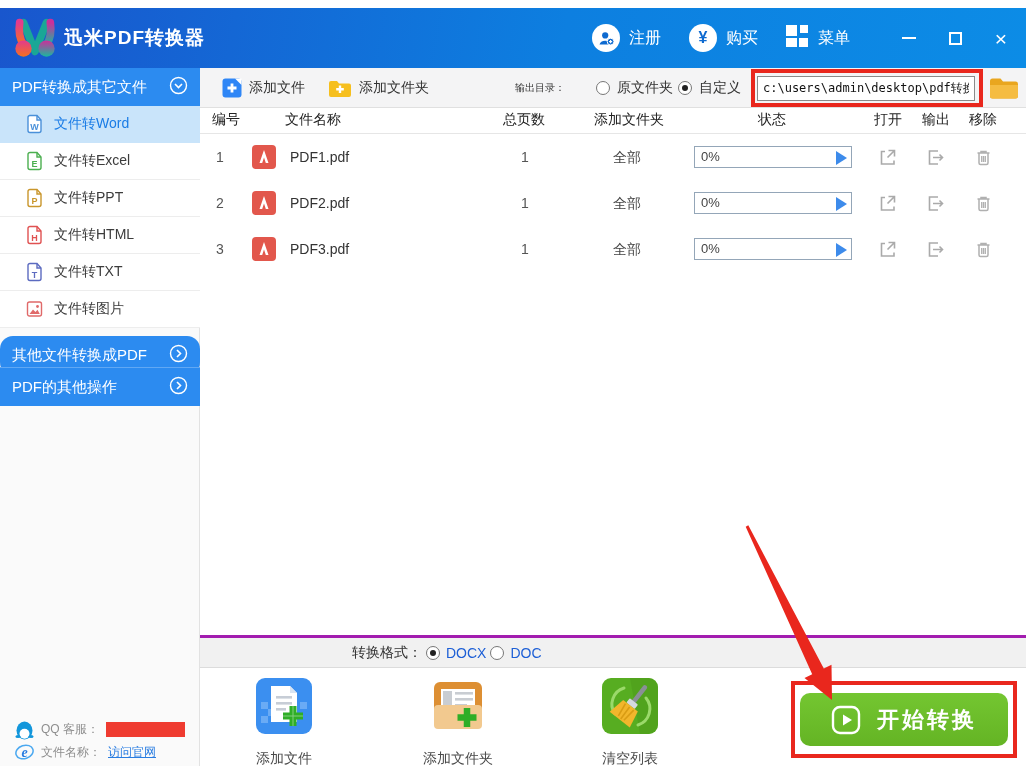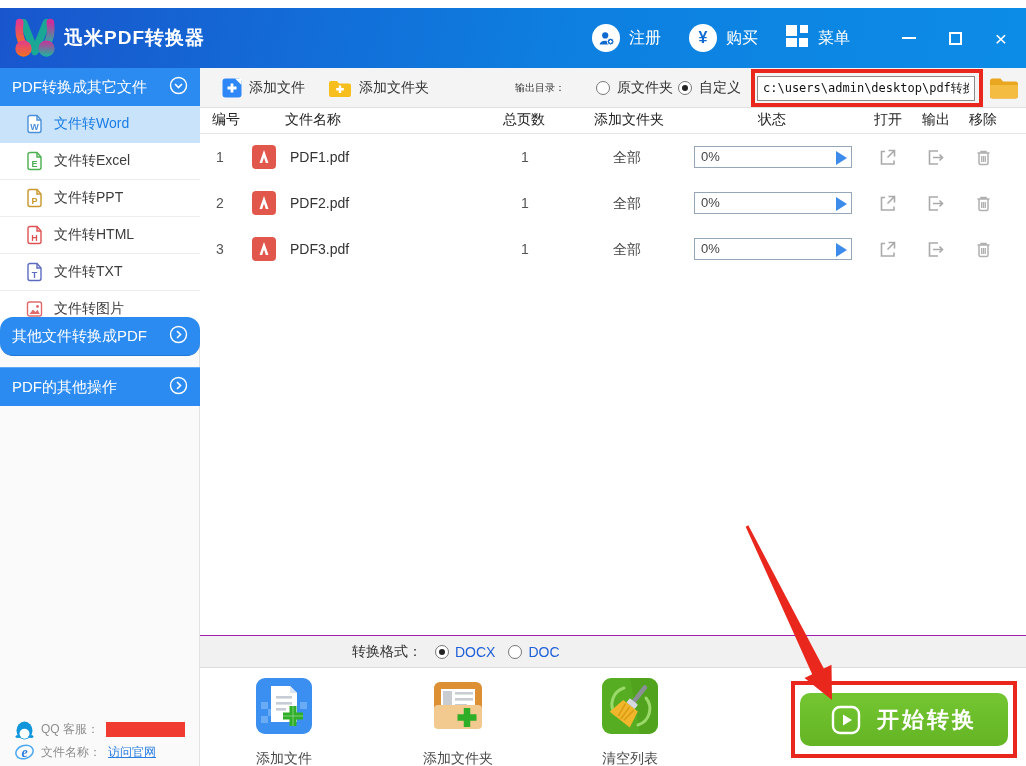--- a/index.html
+++ b/index.html
@@ -20,21 +20,21 @@
   .win-btn { width:30px; height:60px; display:flex; align-items:center; justify-content:center; color:#fff; margin-left:16px; cursor:pointer; }
   .ic-min { width:14px; height:0; border-top:2px solid #fff; }
   .ic-max { width:13px; height:13px; border:2px solid #fff; }
   .ic-close { font-size:21px; line-height:1; }
 
   
   .sidebar { position:absolute; left:0; top:60px; width:200px; height:706px; background:#fafafa; border-right:1px solid #e2e2e2; }
   .group-header { position:absolute; left:0; width:200px; height:38px; background:#2c8bf0; color:#fff;
     font-size:15px; display:flex; align-items:center; padding:16px 12px; cursor:pointer; }
   .group-header .gh-label { flex:1; }
-  .gh2 { top:249px; height:39px; border-bottom:1px solid #2076d8;border-radius:13px; }
+  .gh2 { top:268px; height:39px; border-bottom:1px solid #2076d8;border-radius:13px; }
   .gh3 { top:299px; height:39px; border-top:1px solid #61a8f4; }
   .side-item { position:absolute; left:0; width:200px; height:37px; background:#fff; border-bottom:1px solid #ededed;
     display:flex; align-items:center; gap:11px; padding-left:26px; font-size:14px; color:#3c3c3c; cursor:pointer; }
   .side-item.selected { background:#c9e4fa; color:#1a7ce6; border-bottom:1px solid #c9e4fa; }
   .side-footer { position:absolute; left:0; bottom:10px; width:200px; }
   .foot-row { display:flex; align-items:center; gap:7px; padding-left:15px; height:23px; font-size:12px; color:#8e8e8e; }
   .redact { width:79px; height:15px; background:#ef3b30; }
   .site-link { color:#2a7de1; text-decoration:underline; cursor:pointer; }
 
   
@@ -60,21 +60,21 @@
   .cell-name { position:absolute; left:90px; top:0; height:46px; line-height:46px; font-size:14px; color:#333; }
   .cell-pages { position:absolute; left:310px; top:0; width:30px; height:46px; line-height:46px; text-align:center; font-size:14px; color:#555; }
   .cell-range { position:absolute; left:405px; top:0; width:44px; height:46px; line-height:46px; text-align:center; font-size:14px; color:#444; }
   .progress { position:absolute; left:494px; top:12px; width:158px; height:22px; border:1px solid #94a6b8; background:#fff; }
   .progress .pct { position:absolute; left:6px; top:2px; font-size:13px; color:#444; }
   .play-tri { position:absolute; right:4px; top:4px; width:0; height:0; border-top:7px solid transparent; border-bottom:7px solid transparent; border-left:11px solid #3d8beb; cursor:pointer; }
   .row-ic { position:absolute; top:13px; cursor:pointer; }
   .ic-open{left:677px}.ic-out{left:725px}.ic-trash{left:773px}
 
   .format-bar { position:absolute; left:0; top:567px; width:826px; height:33px; background:#f1f1f1;
-    border-top:1px solid #a21caf; border-bottom:1px solid #dcdcdc; display:flex; align-items:center; gap:13px; padding-left:152px; font-size:14px; }
+    border-top:3px solid #a21caf; border-bottom:1px solid #dcdcdc; display:flex; align-items:center; gap:4px; padding-left:152px; font-size:14px; }
   .fmt-label { color:#333; }
   .fmt-opt { display:flex; align-items:center; gap:6px; color:#1d5fd6; cursor:pointer; }
 
   .bottom-band { position:absolute; left:0; top:600px; width:826px; height:106px; background:#fff; }
   .act { position:absolute; cursor:pointer; }
   .act .act-label { position:absolute; top:82px; width:80px; text-align:center; font-size:14px; color:#4a4a4a; }
   .act-icon { position:absolute; top:10px; }
   .act1{left:56px}.act2{left:230px}.act3{left:402px}
   .act1 .act-label{left:-12px}.act2 .act-label{left:-12px}.act3 .act-label{left:-12px}
 

